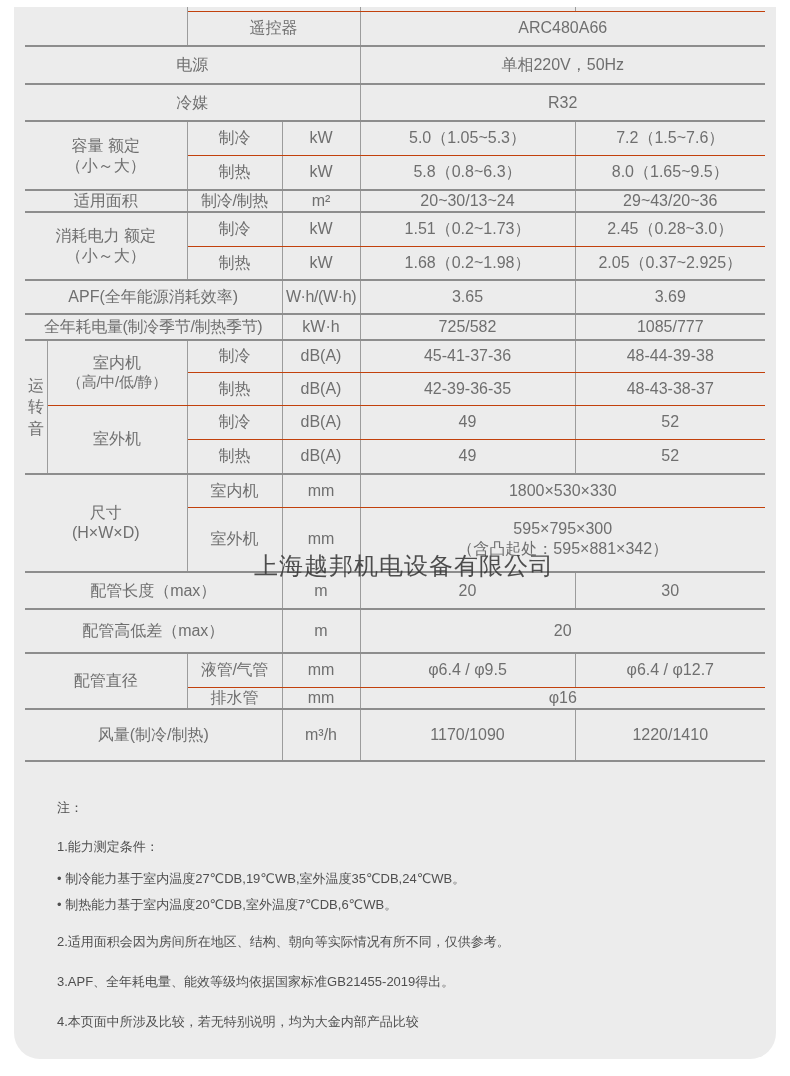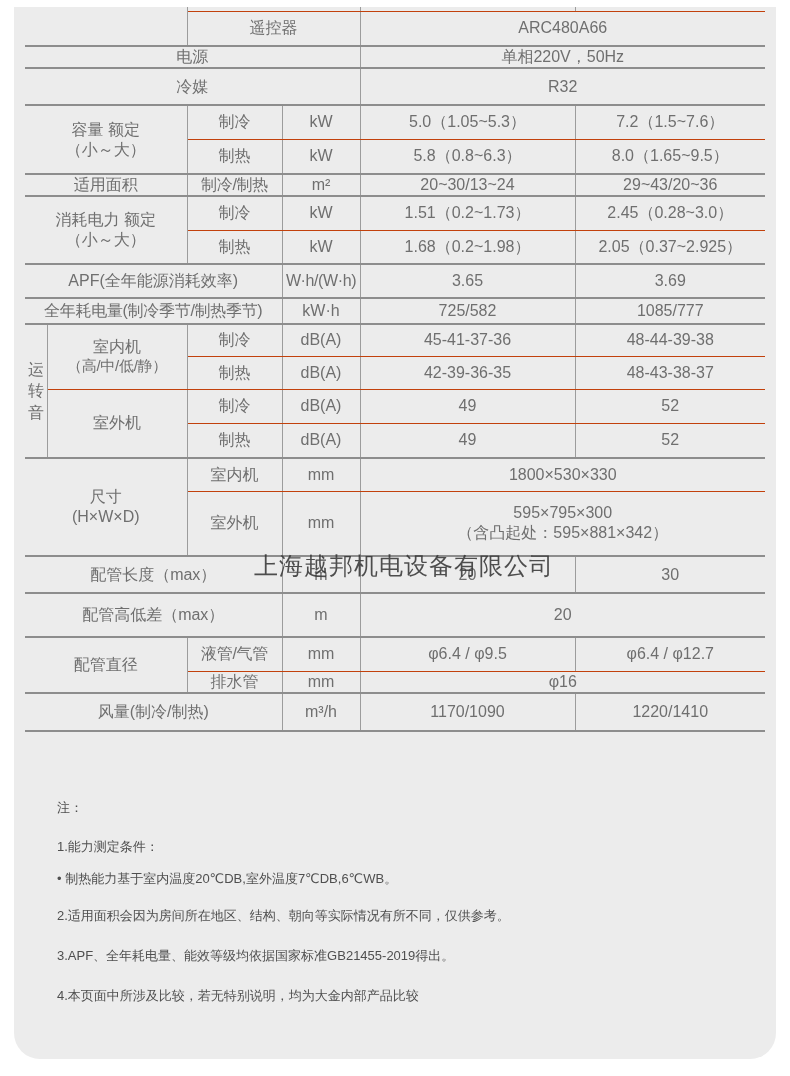--- a/index.html
+++ b/index.html
@@ -54,21 +54,21 @@
       <td class="br bb-minor"></td>
       <td class="bb-minor"></td>
     </tr>
 
     <tr style="height:35px">
       <td colspan="2" class="br bb-major"></td>
       <td colspan="2" class="br bb-major">遥控器</td>
       <td colspan="2" class="bb-major val">ARC480A66</td>
     </tr>
 
-    <tr style="height:22px">
+    <tr style="height:38px">
       <td colspan="4" class="br bb-major">电源</td>
       <td colspan="2" class="bb-major val">单相220V，50Hz</td>
     </tr>
 
     <tr style="height:37px">
       <td colspan="4" class="br bb-major">冷媒</td>
       <td colspan="2" class="bb-major val">R32</td>
     </tr>
 
     <tr style="height:34px">
@@ -197,32 +197,33 @@
       <td class="br bb-minor">mm</td>
       <td class="br bb-minor val">φ6.4 / φ9.5</td>
       <td class="bb-minor val">φ6.4 / φ12.7</td>
     </tr>
     <tr style="height:20px">
       <td class="br bb-major">排水管</td>
       <td class="br bb-major">mm</td>
       <td colspan="2" class="bb-major val">φ16</td>
     </tr>
 
-    <tr style="height:38px">
+    <tr style="height:52px">
       <td colspan="3" class="br bb-major">风量(制冷/制热)</td>
       <td class="br bb-major">m³/h</td>
       <td class="br bb-major val">1170/1090</td>
       <td class="bb-major val">1220/1410</td>
     </tr>
   </tbody>
     </table>
 
   <div class="notes">
     <p class="n-title">注：</p>
     <p class="n-item1">1.能力测定条件：</p>
+    <p class="n-bullet">• 制冷能力基于室内温度27℃DB,19℃WB,室外温度35℃DB,24℃WB。</p>
     <p class="n-bullet">• 制热能力基于室内温度20℃DB,室外温度7℃DB,6℃WB。</p>
     <p class="n-item">2.适用面积会因为房间所在地区、结构、朝向等实际情况有所不同，仅供参考。</p>
     <p class="n-item">3.APF、全年耗电量、能效等级均依据国家标准GB21455-2019得出。</p>
     <p class="n-item">4.本页面中所涉及比较，若无特别说明，均为大金内部产品比较</p>
   </div>
 </div>
 
 <div class="watermark">上海越邦机电设备有限公司</div>
 
 </body></html>

